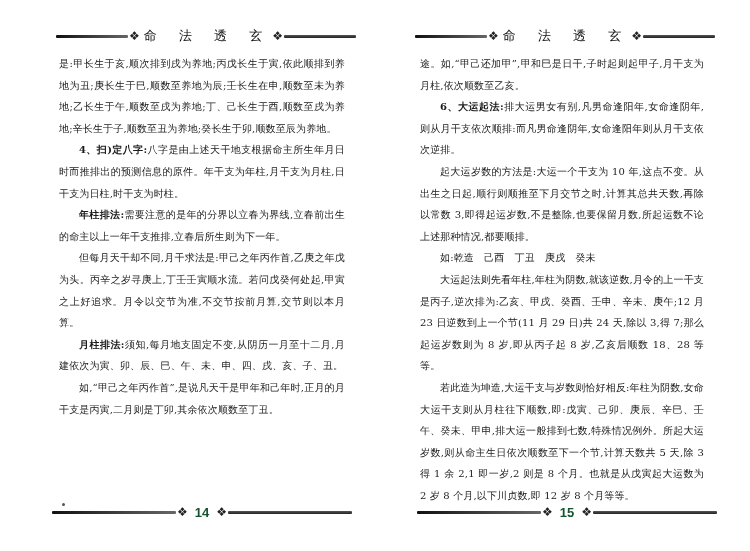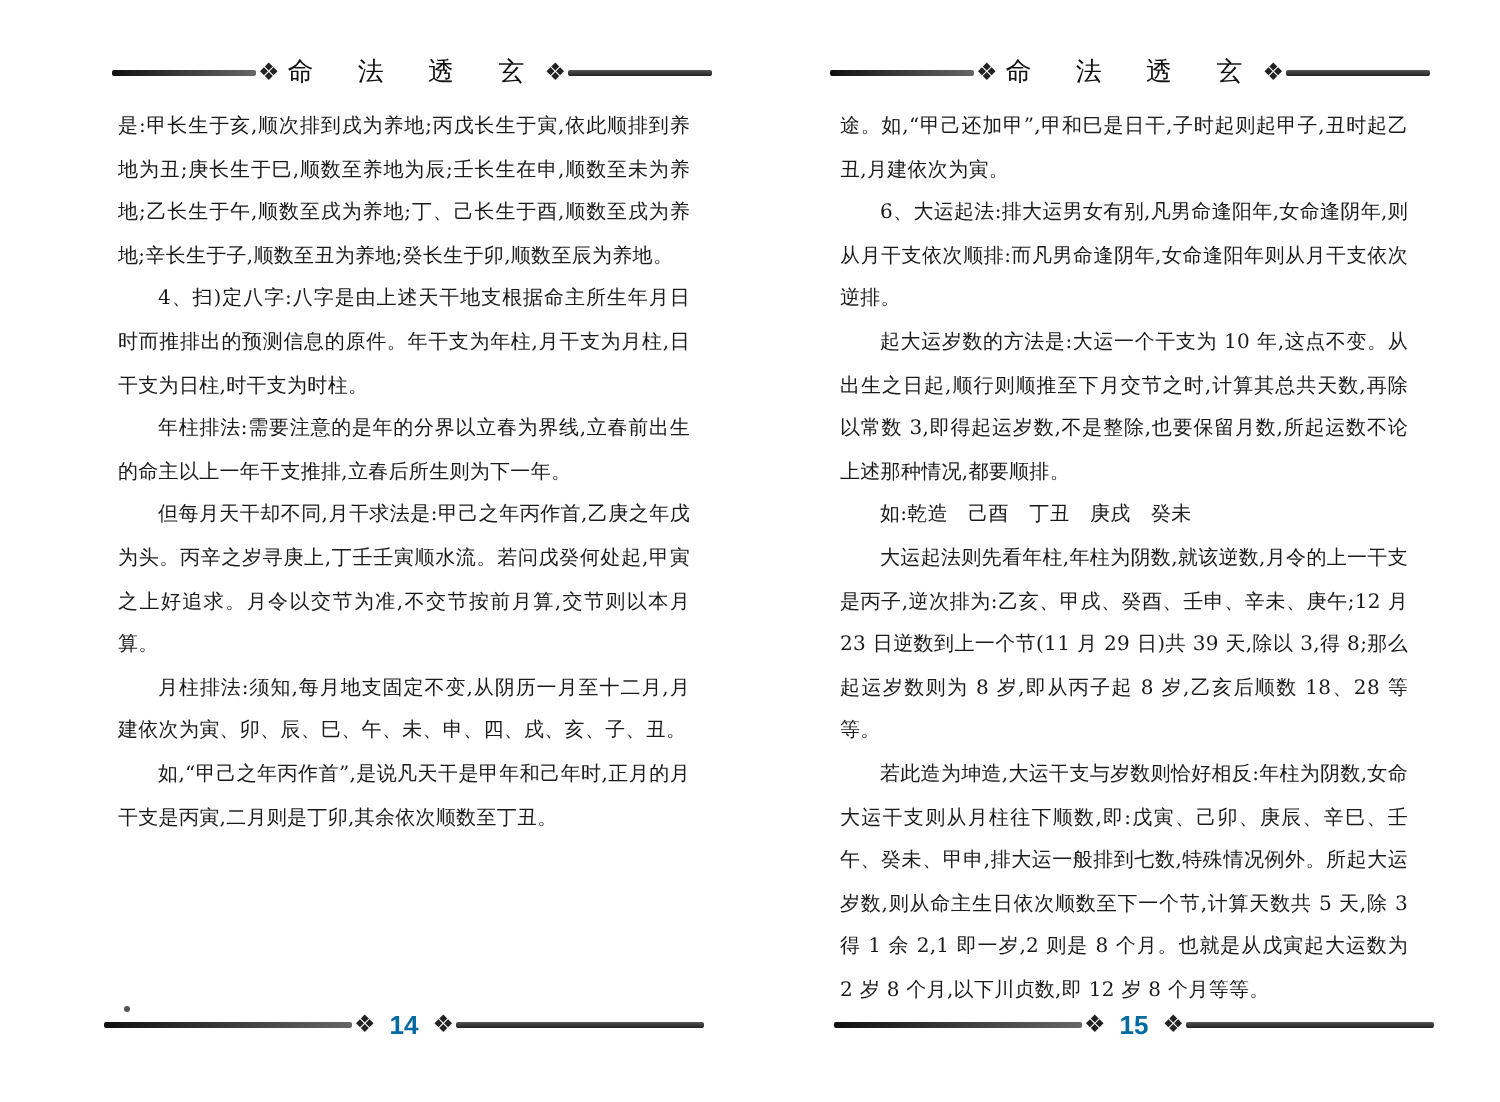--- a/index.html
+++ b/index.html
@@ -15,27 +15,27 @@
   .rule { flex:1; height:3px; background:linear-gradient(#555,#222); border-radius:1px; }
   .rule.thin-left { background:linear-gradient(to right,#111 0%,#333 40%,#666 100%); height:3px; }
   .orn { font-size:12px; color:#222; margin:0 1px; line-height:1; }
   .htitle { font-size:13px; font-weight:normal; letter-spacing:9px; padding-left:3px; white-space:nowrap; color:#111; }
 
   .body { position:absolute; top:53px; font-size:10px; line-height:21.6px; letter-spacing:0.15px; text-align:justify; }
   .left .body { left:59px; width:286px; }
   .right .body { left:45px; width:284px; }
   .body p { margin:0; }
   .body p.ind { text-indent:2em; }
-  .b { font-weight:normal; }
+  .b { font-weight:bold; }
 
   .footer { position:absolute; top:505px; height:14px; display:flex; align-items:center; }
   .left .footer { left:52px; width:300px; }
   .right .footer { left:42px; width:300px; }
   .footer .rule { height:3px; }
-  .pnum { font-family:"Liberation Sans",sans-serif; font-size:13px; font-weight:bold; margin:0 6px; color:#0369a1; }
+  .pnum { font-family:"Liberation Sans",sans-serif; font-size:13px; font-weight:bold; margin:0 6px; color:#14532d; }
   .mark { position:absolute; width:3px; height:3px; background:#555; border-radius:50%; }
 </style>
 </head>
 <body>
 
 <div class="page left">
   <div class="header">
     <div class="rule thin-left"></div>
     <span class="orn">❖</span>
     <span class="htitle">命 法 透 玄</span>
@@ -66,25 +66,25 @@
 <div class="page right">
   <div class="header">
     <div class="rule thin-left"></div>
     <span class="orn">❖</span>
     <span class="htitle">命 法 透 玄</span>
     <span class="orn">❖</span>
     <div class="rule"></div>
   </div>
 
   <div class="body">
-    <p><span class="b"></span><span>途。如,“甲己还加甲”,甲和巳是日干,子时起则起甲子,丑时起乙丑,月建依次为寅。</span></p>
+    <p><span class="b"></span><span>途。如,“甲己还加甲”,甲和巳是日干,子时起则起甲子,月干支为月柱,依次顺数至乙亥。</span></p>
     <p class="ind"><span class="b">6、大运起法:</span><span>排大运男女有别,凡男命逢阳年,女命逢阴年,则从月干支依次顺排:而凡男命逢阴年,女命逢阳年则从月干支依次逆排。</span></p>
     <p class="ind"><span class="b"></span><span>起大运岁数的方法是:大运一个干支为 10 年,这点不变。从出生之日起,顺行则顺推至下月交节之时,计算其总共天数,再除以常数 3,即得起运岁数,不是整除,也要保留月数,所起运数不论上述那种情况,都要顺排。</span></p>
     <p class="ind"><span class="b"></span><span>如:乾造　己酉　丁丑　庚戌　癸未</span></p>
-    <p class="ind"><span class="b"></span><span>大运起法则先看年柱,年柱为阴数,就该逆数,月令的上一干支是丙子,逆次排为:乙亥、甲戌、癸酉、壬申、辛未、庚午;12 月 23 日逆数到上一个节(11 月 29 日)共 39 天,除以 3,得 8;那么起运岁数则为 8 岁,即从丙子起 8 岁,乙亥后顺数 18、28 等等。</span></p>
+    <p class="ind"><span class="b"></span><span>大运起法则先看年柱,年柱为阴数,就该逆数,月令的上一干支是丙子,逆次排为:乙亥、甲戌、癸酉、壬申、辛未、庚午;12 月 23 日逆数到上一个节(11 月 29 日)共 24 天,除以 3,得 7;那么起运岁数则为 8 岁,即从丙子起 8 岁,乙亥后顺数 18、28 等等。</span></p>
     <p class="ind"><span class="b"></span><span>若此造为坤造,大运干支与岁数则恰好相反:年柱为阴数,女命大运干支则从月柱往下顺数,即:戊寅、己卯、庚辰、辛巳、壬午、癸未、甲申,排大运一般排到七数,特殊情况例外。所起大运岁数,则从命主生日依次顺数至下一个节,计算天数共 5 天,除 3 得 1 余 2,1 即一岁,2 则是 8 个月。也就是从戊寅起大运数为 2 岁 8 个月,以下川贞数,即 12 岁 8 个月等等。</span></p>
     <p class="ind"><span class="b"></span></p>
   </div>
 
   <div class="footer">
     <div class="rule thin-left"></div>
     <span class="orn">❖</span>
     <span class="pnum">15</span>
     <span class="orn">❖</span>
     <div class="rule"></div>

